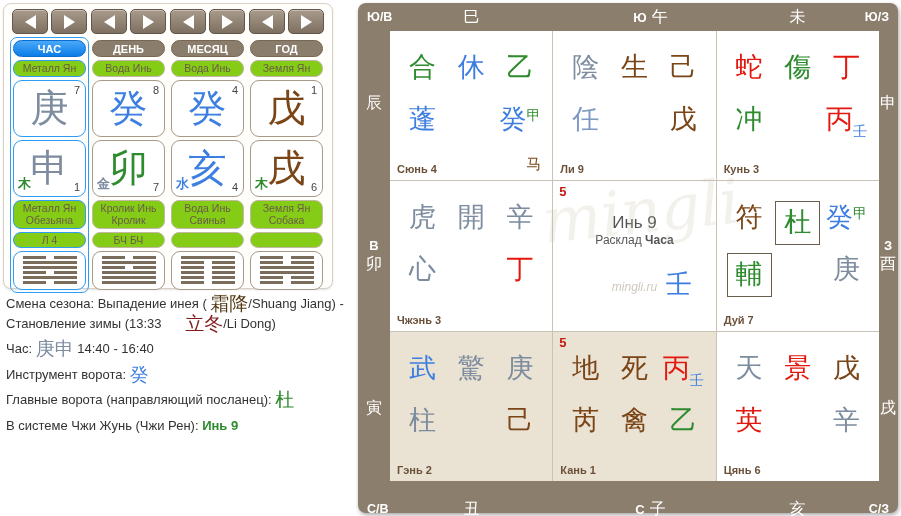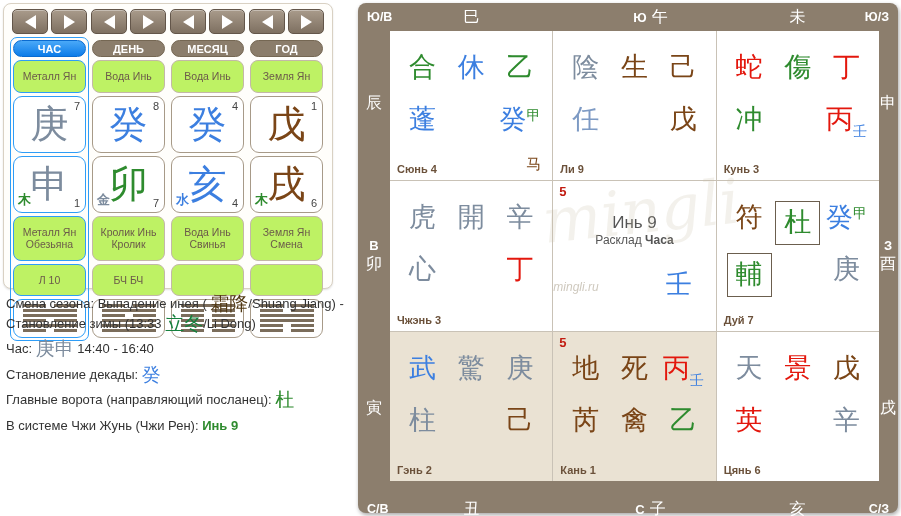--- a/index.html
+++ b/index.html
@@ -18,21 +18,21 @@
         justify-content:center;cursor:pointer;padding:0;box-shadow:inset 0 1px 0 rgba(255,255,255,.35);}
   .tri-l{width:0;height:0;border-top:7px solid transparent;border-bottom:7px solid transparent;border-right:11px solid #fff;}
   .tri-r{width:0;height:0;border-top:7px solid transparent;border-bottom:7px solid transparent;border-left:11px solid #fff;}
   .pwrap{border:1px solid transparent;border-radius:7px;margin-top:3px;padding:2px;
          display:flex;flex-direction:column;gap:3px;flex:1;}
   .pwrap.act{border-color:#2e9df7;}
   .tab{height:17px;border-radius:9px;background:#8b7d6b;border:1px solid #756753;
        color:#fff;font-weight:bold;font-size:11px;line-height:14px;padding:0;cursor:pointer;}
   .tab.on{background:linear-gradient(#4aa9f8,#0d7ce8);border-color:#0a6bd0;}
   .lbl{border:1px solid #c3b8a8;border-radius:8px;font-size:10.5px;color:#6b5a4a;
-       text-align:center;padding:9px 0;line-height:1.2;background:#bef264;}
+       text-align:center;padding:1px 0;line-height:1.2;background:#84cc16;}
   .pwrap.act .lbl,.pwrap.act .cell{border-color:#2e9df7;}
   .cell{border:1px solid #a79a88;border-radius:9px;background:#fff;position:relative;height:55px;flex-shrink:0;}
   .big{position:absolute;left:0;right:0;top:50%;transform:translateY(-50%);
        text-align:center;font-size:38px;line-height:1;}
   .num{position:absolute;font-size:11px;color:#444;}
   .num.tr{top:3px;right:5px;}
   .num.br{bottom:3px;right:5px;}
   .hid{position:absolute;left:4px;bottom:3px;font-size:13px;font-weight:bold;}
   .xtra{height:12px;font-size:10.5px;}
   .hexcell{height:37px;display:flex;align-items:center;justify-content:center;}
@@ -77,21 +77,21 @@
   .pch{font-size:27px;line-height:1.25;}
   .pch.boxed{border:1px solid #6b5e4e;padding:4px 8px;display:inline-block;}
   .supch{font-size:14px;position:relative;top:-8px;}
   .subch{font-size:14px;position:relative;top:8px;}
   .plabel{position:absolute;left:7px;bottom:5px;font-size:11px;font-weight:bold;color:#6b513a;}
   .horse{position:absolute;right:11px;bottom:6px;font-size:15px;color:#7a4517;}
   .marker{position:absolute;left:6px;top:3px;font-size:13px;font-weight:bold;color:#c11b10;}
   .ctitle{margin-top:32px;text-align:center;font-size:17px;color:#555;}
   .cline{text-align:center;font-size:12px;color:#555;line-height:1.3;}
   .cstem{position:absolute;right:24px;top:60%;font-size:26px;line-height:1;}
-  .wm{position:absolute;left:0;right:0;top:66%;text-align:left;font-size:12px;
+  .wm{position:absolute;left:0;right:0;top:66%;text-align:center;font-size:12px;
       font-style:italic;color:rgba(165,155,135,.55);}
   .bigwm{position:absolute;left:34%;top:34%;width:32%;text-align:center;font-size:62px;
          font-style:italic;font-family:"DejaVu Serif",serif;color:rgba(200,190,170,.22);
          transform:rotate(-6deg);pointer-events:none;}
 </style>
 </head>
 <body>
 
 <div class="pillars">
   <div id="pillar-cols">
@@ -113,21 +113,21 @@
           </div>
           <div class="cell">
             <span class="big" style="color: rgb(125, 140, 158);">申</span>
             <span class="hid" style="color: rgb(46, 139, 46);">木</span>
             <span class="num br">1</span>
           </div>
           <div class="lbl">
             <div>Металл Ян</div>
             <div>Обезьяна</div>
           </div>
-          <div class="lbl xtra">Л 10</div>
+          <div class="lbl xtra">Л 4</div>
           <div class="cell hexcell">
             <div class="hexa">
               <div class="hline yin"></div>
               <div class="hline"></div>
               <div class="hline"></div>
               <div class="hline yin"></div>
               <div class="hline"></div>
               <div class="hline yin"></div>
             </div>
           </div>
@@ -225,42 +225,42 @@
             <span class="big" style="color: rgb(122, 69, 23);">戊</span>
             <span class="num tr">1</span>
           </div>
           <div class="cell">
             <span class="big" style="color: rgb(122, 69, 23);">戌</span>
             <span class="hid" style="color: rgb(46, 139, 46);">木</span>
             <span class="num br">6</span>
           </div>
           <div class="lbl">
             <div>Земля Ян</div>
-            <div>Смена</div>
+            <div>Собака</div>
           </div>
           <div class="lbl xtra"></div>
           <div class="cell hexcell">
             <div class="hexa">
               <div class="hline yin"></div>
               <div class="hline yin"></div>
               <div class="hline"></div>
               <div class="hline"></div>
               <div class="hline yin"></div>
               <div class="hline yin"></div>
             </div>
           </div>
         </div>
       </div>
     </div>
 </div>
 
 <div id="info" class="info">
-    <div class="iline"><span>Смена сезона: Выпадение инея ( </span><span class="cjk" style="color: rgb(81, 56, 19);">霜降</span><span>/Shuang Jiang) - Становление зимы (13:33 </span><span class="cjk" style="color: #15803d;">立冬</span><span>/Li Dong)</span></div>
+    <div class="iline"><span>Смена сезона: Выпадение инея ( </span><span class="cjk" style="color: rgb(81, 56, 19);">霜降</span><span>/Shuang Jiang) - Становление зимы (13:33 </span><span class="cjk" style="color: #7f1d1d; margin-left: 20px;">立冬</span><span>/Li Dong)</span></div>
     <div class="iline"><span>Час: </span><span class="cjk" style="color: rgb(125, 140, 158);">庚申</span><span> 14:40 - 16:40</span></div>
-    <div class="iline"><span>Становление декады: </span><span class="cjk" style="color: rgb(60, 127, 224);">癸</span></div>
+    <div class="iline"><span>Инструмент ворота: </span><span class="cjk" style="color: rgb(60, 127, 224);">癸</span></div>
     <div class="iline"><span>Главные ворота (направляющий посланец): </span><span class="cjk" style="color: rgb(46, 139, 46);">杜</span></div>
     <div class="iline"><span>В системе Чжи Жунь (Чжи Рен): </span><span class=" b" style="color: rgb(46, 139, 46);">Инь 9</span></div>
   </div>
 
 <div class="qframe">
   <div class="cbar-top">
     <span class="corner cl">Ю/В</span>
     <span class="qcol q1">巳</span>
     <span class="qmid"><b>Ю</b><span class="bsp">午</span></span>
     <span class="qcol q3">未</span>

